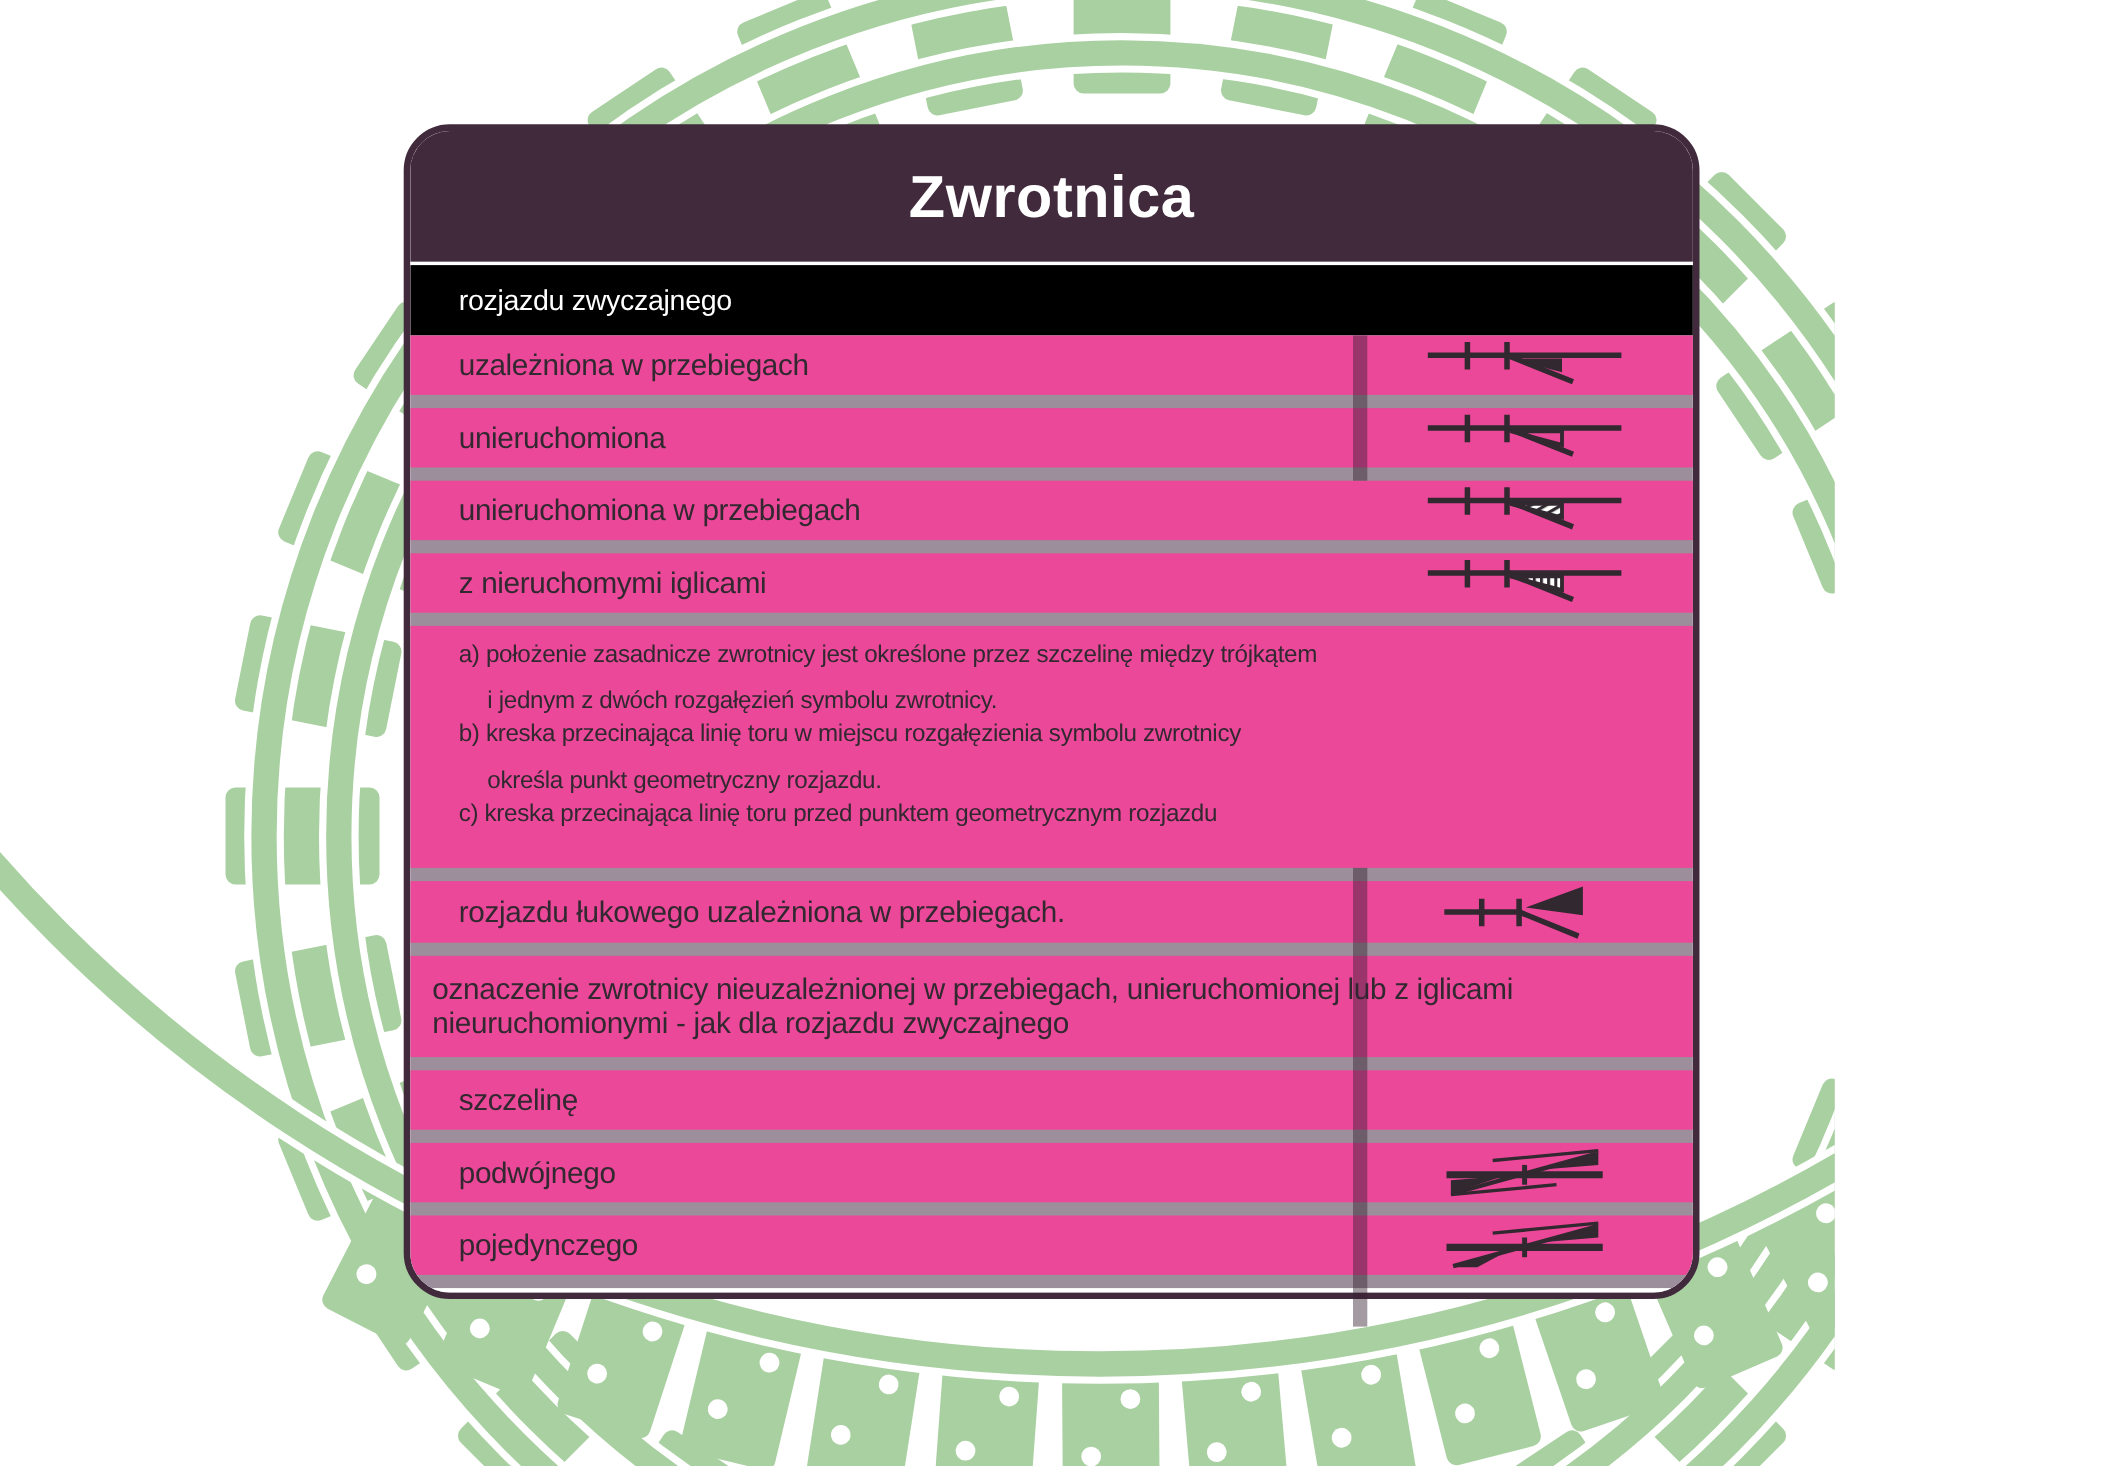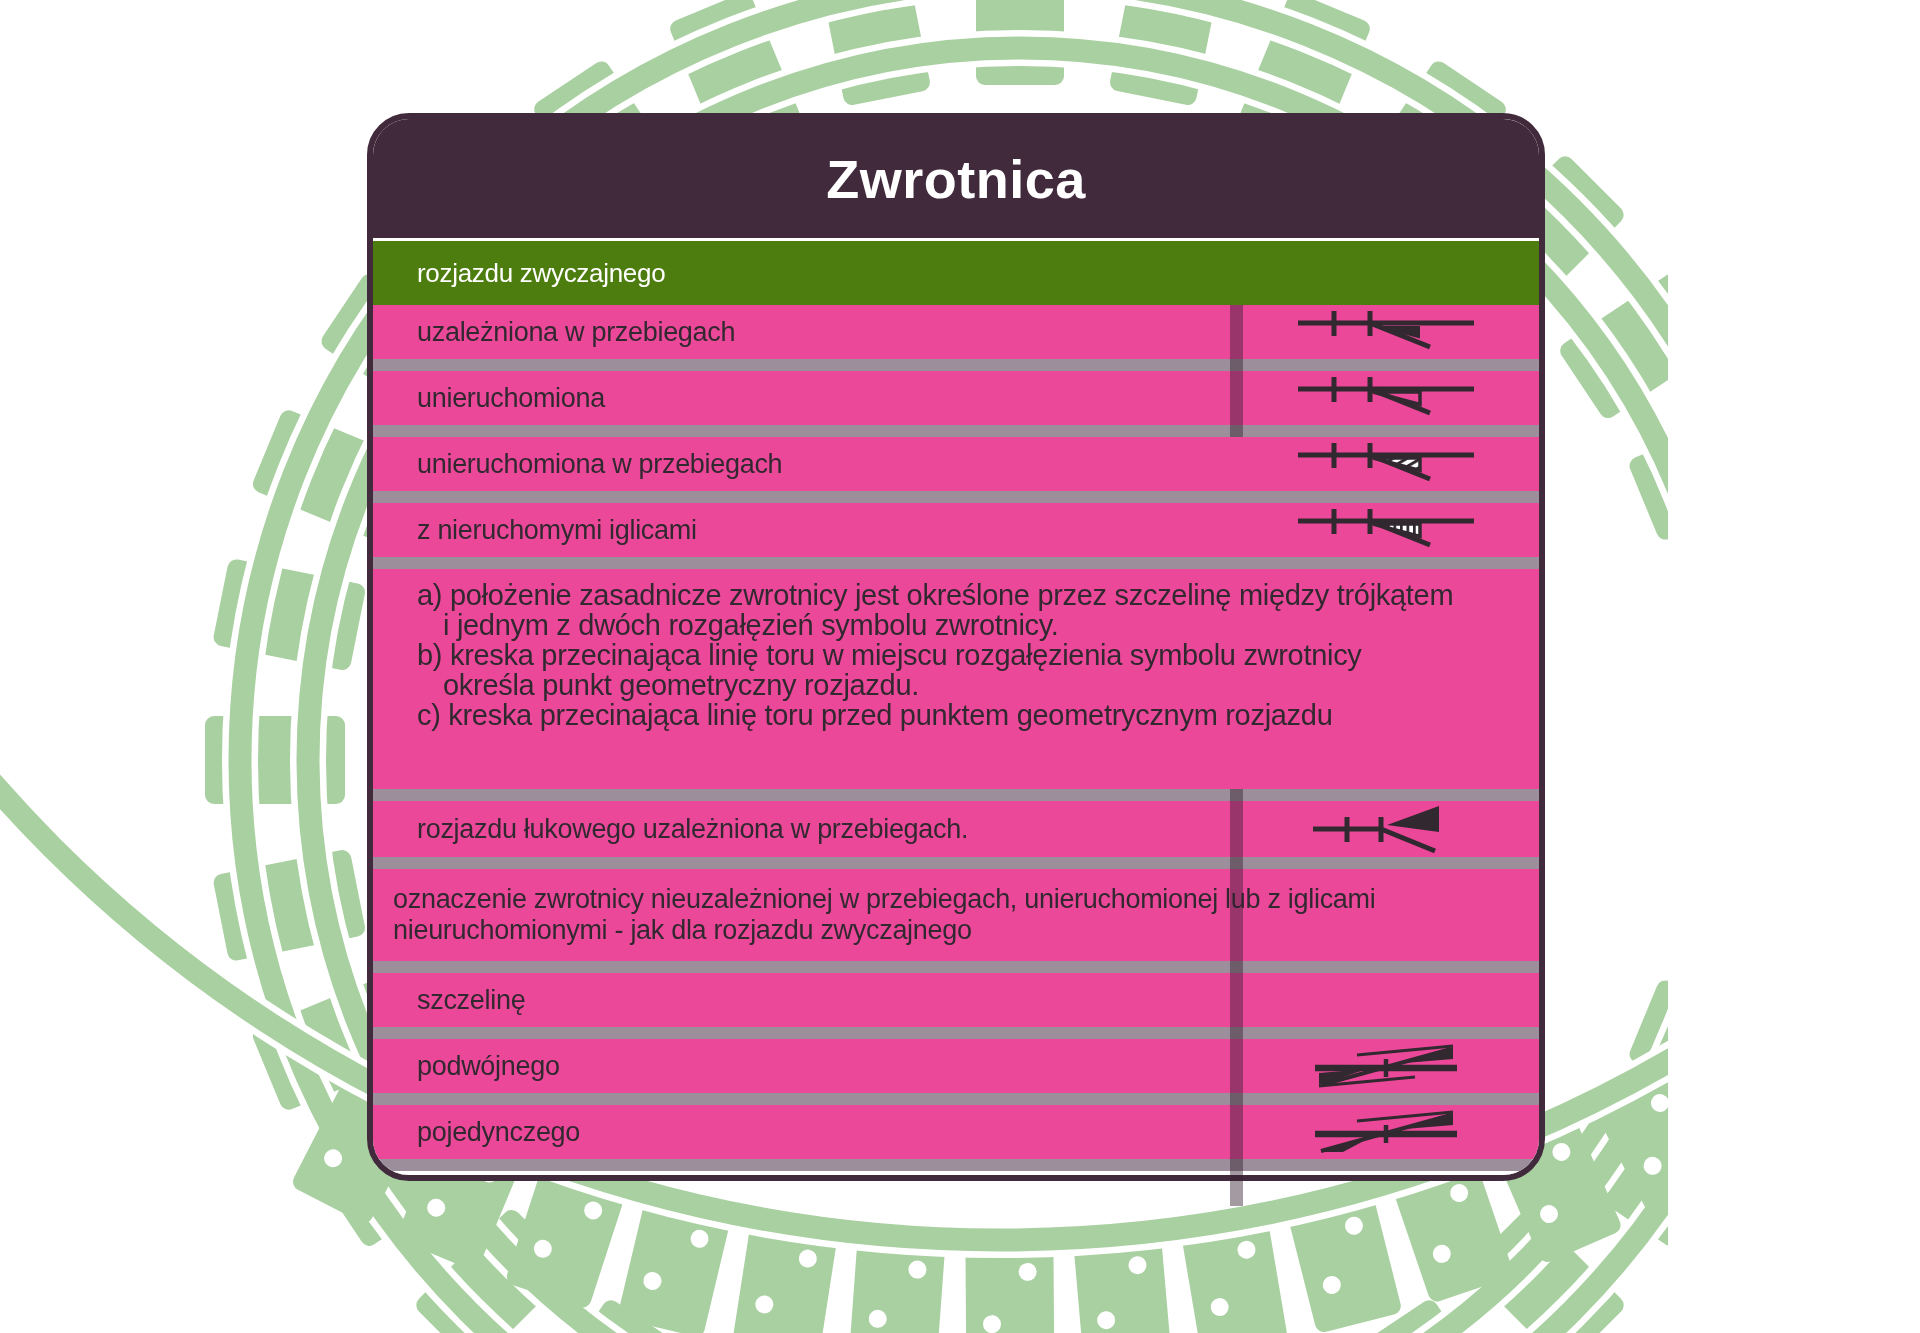--- a/index.html
+++ b/index.html
@@ -10,37 +10,37 @@
   
   #bg-tracks{position:absolute;left:0;top:0;width:1920px;height:1333px;}
 
   
   .card{position:absolute;left:367px;top:113px;width:1178px;height:1068px;
         box-sizing:border-box;border:6px solid #402a3c;border-radius:42px;
         overflow:hidden;background:#fff;display:flex;flex-direction:column;}
   .card-header{height:119px;background:#402a3c;display:flex;align-items:center;justify-content:center;flex:0 0 auto;}
   .card-title{color:#ffffff;font-size:54px;font-weight:bold;letter-spacing:.5px;}
   .header-sep{height:3px;background:#ffffff;flex:0 0 auto;}
-  .subtitle-band{height:64px;background:#4d7c0f;display:flex;align-items:center;
+  .subtitle-band{height:64px;background:#000000;display:flex;align-items:center;
                  padding-left:44px;flex:0 0 auto;}
   .subtitle-band span{color:#ffffff;font-size:26px;letter-spacing:-.3px;}
 
   .card-body{flex:1 1 auto;background:#9c8e9a;display:flex;flex-direction:column;}
   .row{background:#ec4899;display:flex;align-items:center;margin-bottom:12px;flex:0 0 auto;}
   .row-label{flex:0 0 860px;box-sizing:border-box;padding-left:44px;
              font-size:27px;color:#312830;letter-spacing:-.3px;}
   .row-symbol{flex:1 1 auto;display:flex;align-items:center;justify-content:center;}
   .row-1line{height:54px;}
   .row-curved{height:56px;}
   .row-2line{height:92px;align-items:center;}
   .row-2line .row-label{flex:1 1 auto;padding-right:34px;line-height:31px;padding-left:20px;}
   .row-2line .row-label span{display:block;}
   .notes{height:220px;display:block;box-sizing:border-box;padding:11px 20px 0 44px;}
-  .note-line{font-size:29px;color:#312830;line-height:30px;white-space:nowrap;letter-spacing:-.3px;}
-  .note-line.indent{padding-left:26px;}
+  .note-line{font-size:22px;color:#312830;line-height:30px;white-space:nowrap;letter-spacing:-.3px;}
+  .note-line.indent{padding-left:26px;margin-top:12px;}
   .filler{flex:1 1 auto;background:#ffffff;}
 
   
   .vdivider{position:absolute;width:13px;left:1230px;background:rgba(53,32,49,0.45);}
   .vdivider.seg1{top:305px;height:132px;}
   .vdivider.seg2{top:789px;height:417px;}
 
   svg.sym{display:block;}
 </style>
 </head>

